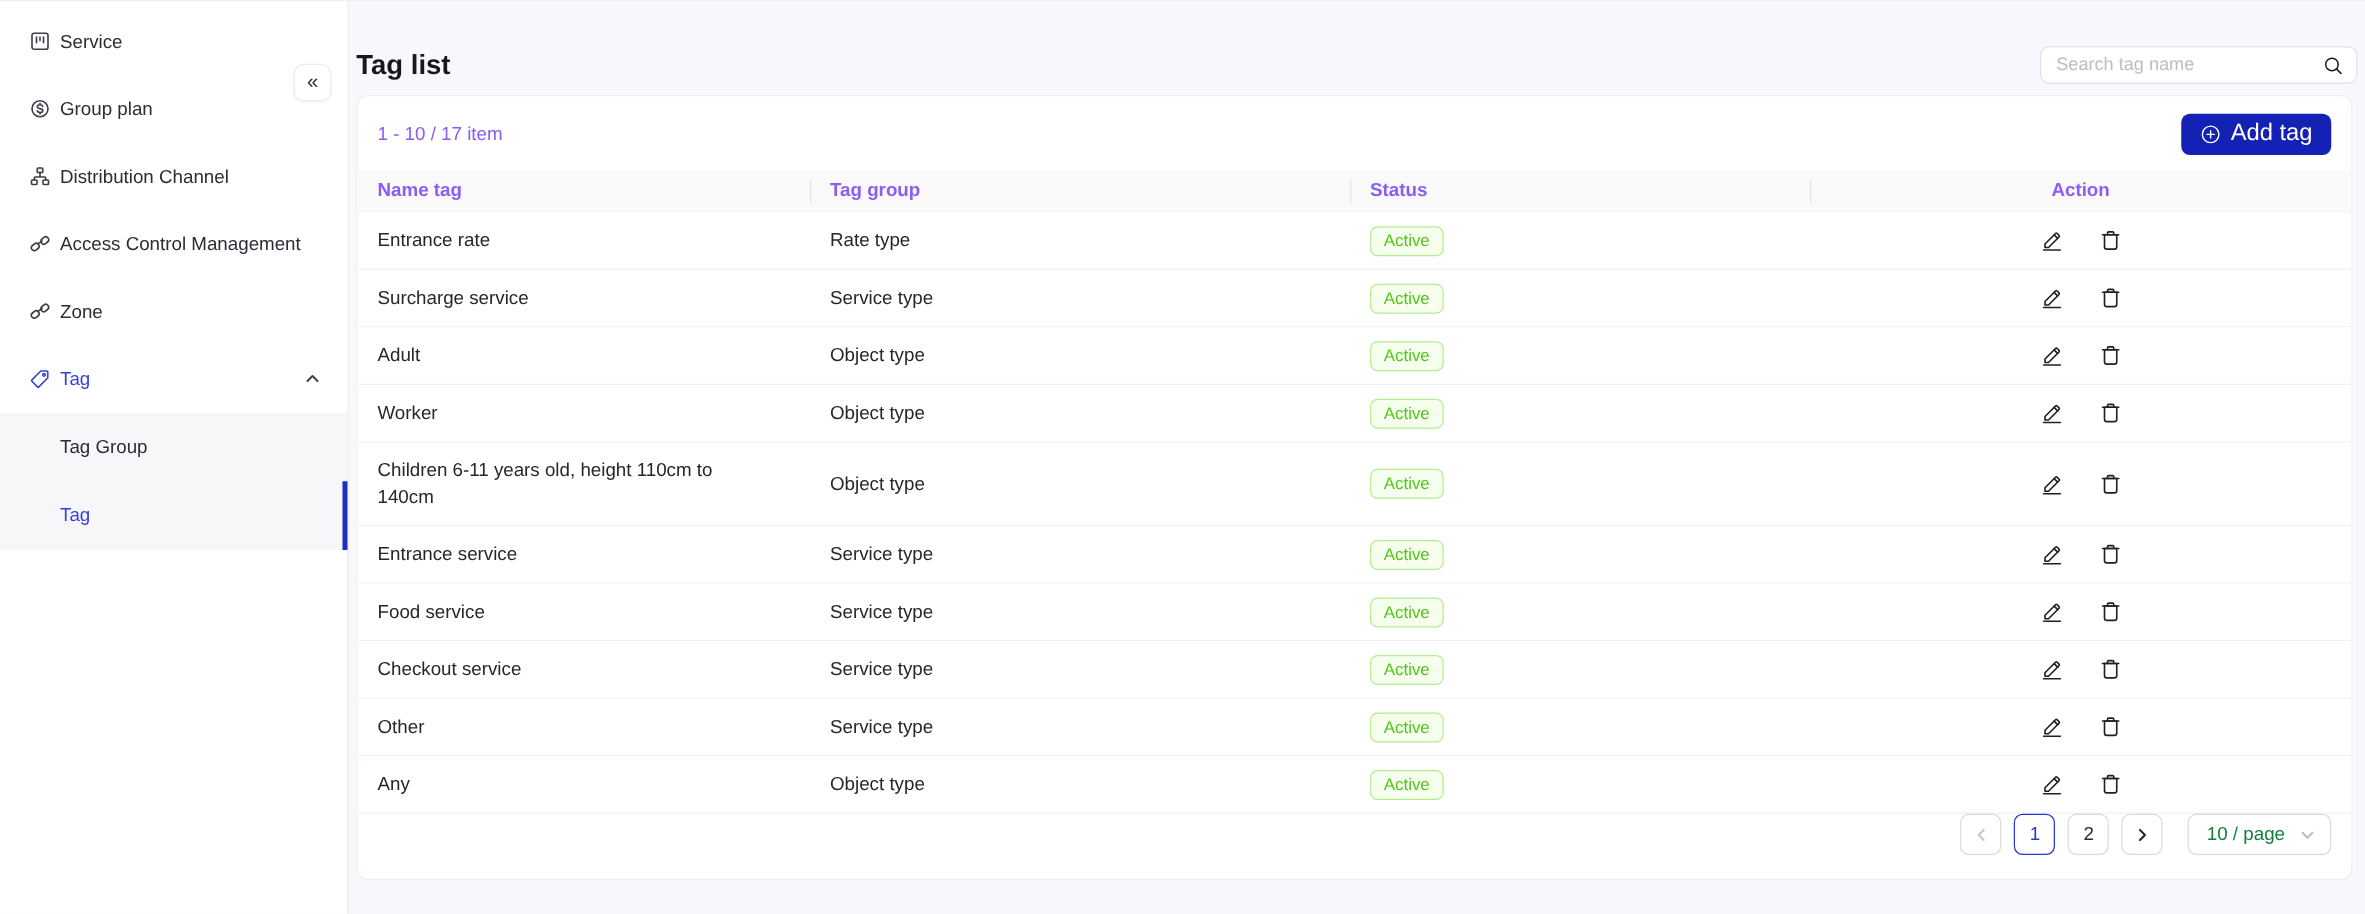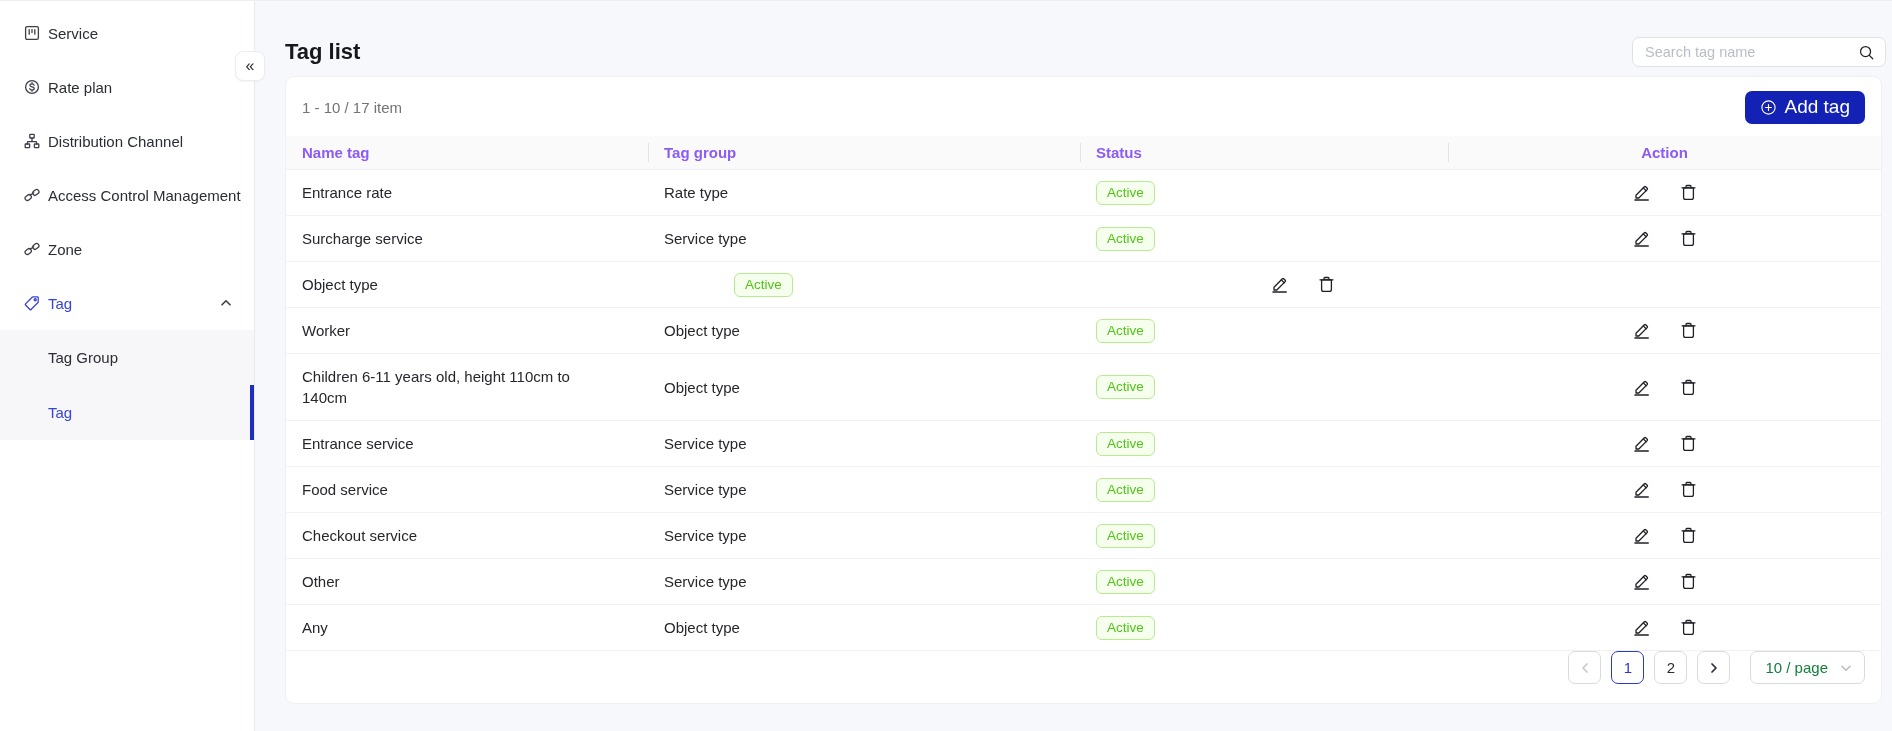--- a/index.html
+++ b/index.html
@@ -10,21 +10,21 @@
     position:relative;
     overflow:hidden;
     color:#26272c;
   }
   svg { fill:none; stroke:currentColor; stroke-width:1.3; stroke-linecap:round; stroke-linejoin:round; display:block; }
 
   .page { position:absolute; inset:0; border-top:1px solid #eceef2; }
 
   
   .sidebar {
-    position:absolute; left:0; top:0; width:255px; height:731px;
+    position:absolute; left:0; top:0; width:279px; height:731px;
     background:#ffffff; border-right:1px solid #e9eaef; z-index:1;
   }
   .nav { padding-top:5px; }
   .nav-item {
     height:54px; display:flex; align-items:center;
     padding:0 22px 0 24px; font-size:15px; color:#2b2d35; cursor:pointer;
     background:#fff;
   }
   .nav-item .icon { width:16px; height:16px; margin-right:8px; color:#3c3f48; flex:none; }
   .nav-item .icon svg { width:16px; height:16px; }
@@ -70,21 +70,21 @@
   .sicon svg { width:17px; height:17px; }
 
   .card {
     position:absolute; left:30px; top:75px; width:1597px; height:628px;
     background:#fff; border:1px solid #eef0f3; border-radius:9px;
   }
   .card-head {
     display:flex; justify-content:space-between; align-items:center;
     padding:13px 16px 12px 16px; height:59px;
   }
-  .count { font-size:15px; color:#737373; }
+  .count { font-size:15px; color:#8b5cf6; }
   .add-btn {
     height:33px; padding:0 15px; background:#1321b4; color:#fff; border:none;
     border-radius:7px; font-size:19px; display:flex; align-items:center; gap:8px;
     cursor:pointer; font-family:"Liberation Sans", sans-serif;
   }
   .add-btn .plus { width:17px; height:17px; }
   .add-btn .plus svg { width:17px; height:17px; stroke-width:1.2; }
 
   
   .thead {
@@ -152,21 +152,21 @@
           </span>
     <span class="lbl">Service</span>
   </div>
         <div class="nav-item">
     <span class="icon">
             <svg viewBox="0 0 16 16">
               <circle cx="8" cy="8" r="6.4"></circle>
               <path d="M10.1 6.2c-.2-.9-1-1.4-2.1-1.4-1.2 0-2.1.6-2.1 1.5 0 2.2 4.3 1 4.3 3.2 0 .9-.9 1.5-2.2 1.5-1.1 0-2-.5-2.2-1.4M8 3.7v1.1M8 11v1.2"></path>
             </svg>
           </span>
-    <span class="lbl">Rate plan</span>
+    <span class="lbl">Group plan</span>
   </div>
         <div class="nav-item">
     <span class="icon">
             <svg viewBox="0 0 16 16">
               <rect x="5.8" y="1.4" width="4.4" height="3.6" rx=".6"></rect>
               <rect x="1.2" y="11" width="4.4" height="3.6" rx=".6"></rect>
               <rect x="10.4" y="11" width="4.4" height="3.6" rx=".6"></rect>
               <path d="M8 5v3.6M3.4 11V9.4c0-.5.4-.8.8-.8h7.6c.4 0 .8.3.8.8V11"></path>
             </svg>
           </span>
@@ -294,20 +294,21 @@
       <span class="action-icon">
                 <svg viewBox="0 0 19 19">
                   <path d="M3 4.8h13"></path>
                   <path d="M7 4.6V3.4c0-.5.4-.9.9-.9h3.2c.5 0 .9.4.9.9v1.2"></path>
                   <path d="M4.6 4.8h9.8v9.6c0 1-.8 1.9-1.9 1.9H6.5c-1 0-1.9-.8-1.9-1.9z"></path>
                 </svg>
               </span>
     </div>
   </div>
           <div class="row">
+    <div class="cell cell-name">Adult</div>
     <div class="cell cell-group">Object type</div>
     <div class="cell cell-status">
       <span class="badge">Active</span>
     </div>
     <div class="cell cell-action">
       <span class="action-icon">
                 <svg viewBox="0 0 19 19">
                   <path d="M4 12.2 12.4 3.8a.9.9 0 0 1 1.3 0l1.5 1.5a.9.9 0 0 1 0 1.3L6.8 15H4z"></path>
                   <path d="M11.3 4.9l2.8 2.8M2.9 17h13.4"></path>
                 </svg>

